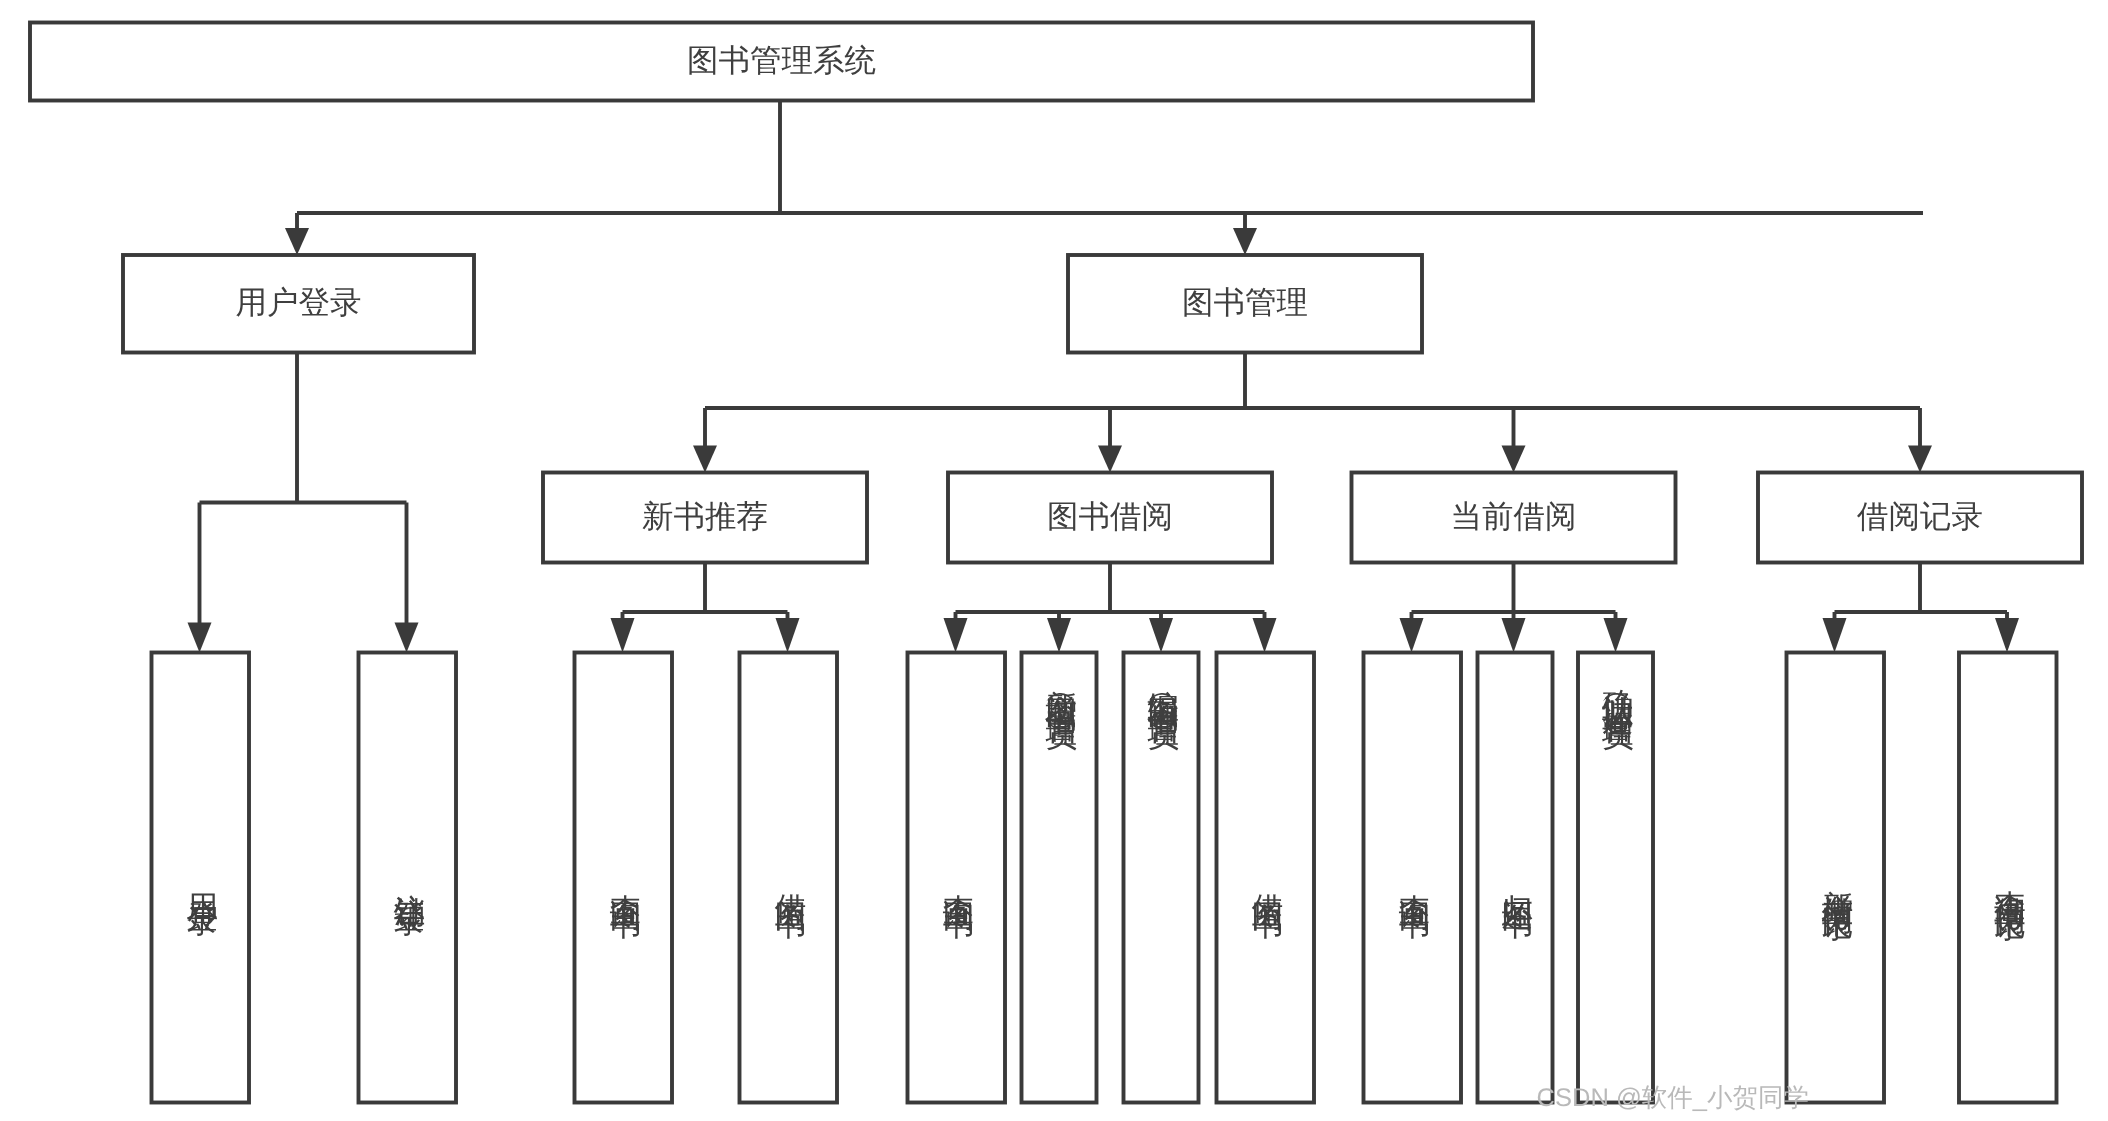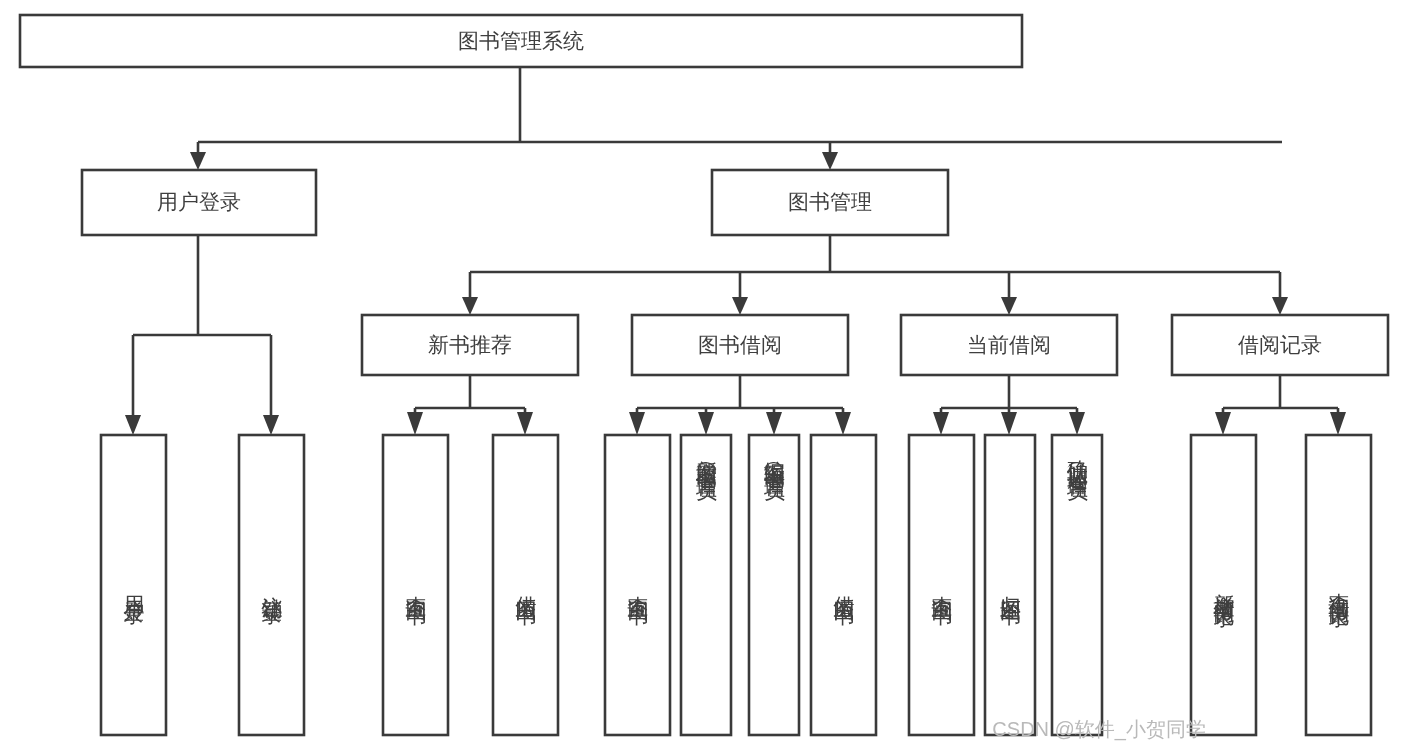--- a/index.html
+++ b/index.html
@@ -59,21 +59,21 @@
     color: #3f3f3f;
     letter-spacing: 3px;
     white-space: nowrap;
     pointer-events: none;
   }
   .watermark {
     position: absolute;
     right: 10px;
     bottom: 4px;
     font-family: "Liberation Sans", "DejaVu Sans", sans-serif;
-    font-size: 20px;
+    font-size: 17px;
     color: #b9b9b9;
     white-space: nowrap;
   }
 </style>
 </head>
 <body>
 
 <div id="diagram-root">
 
   <svg id="flowchart" viewBox="0 0 1405 747">

